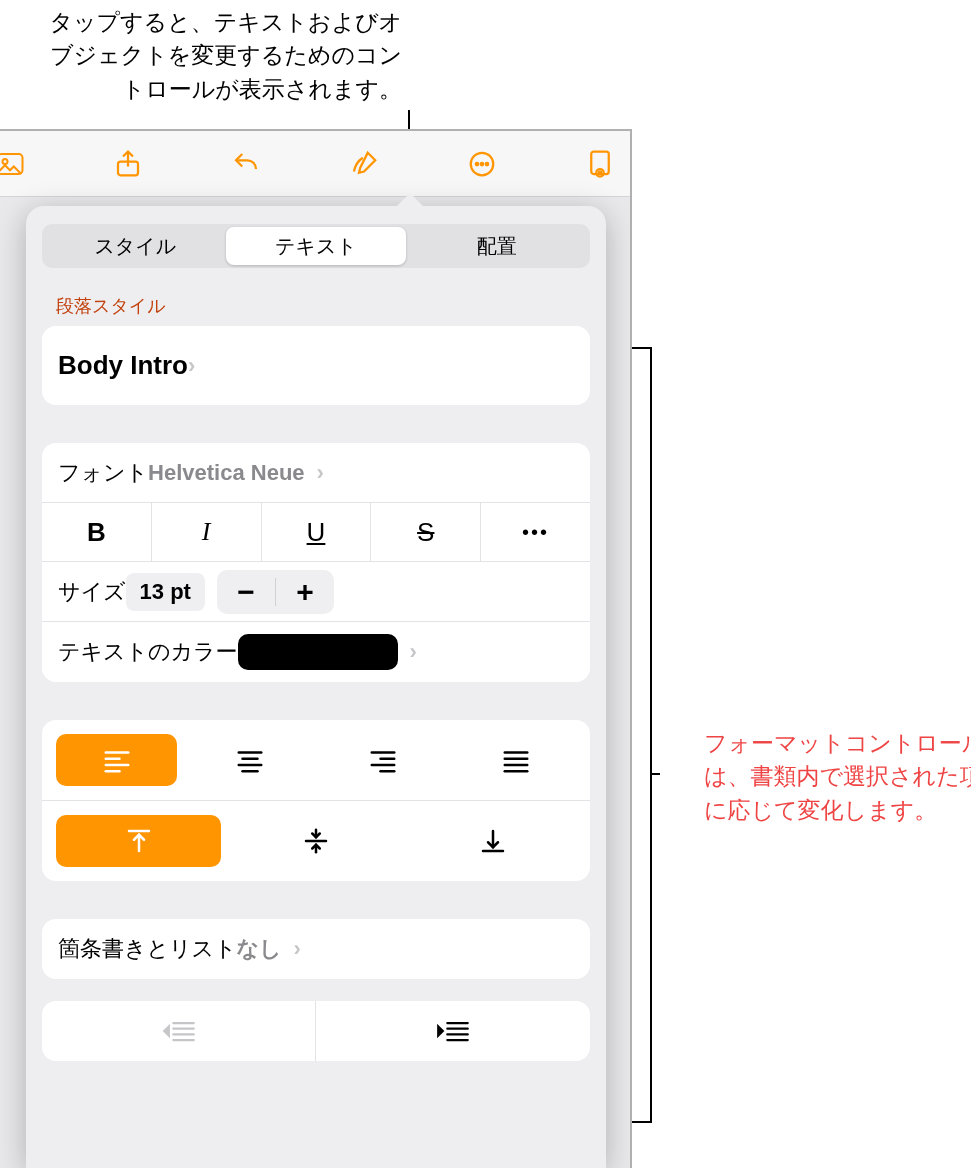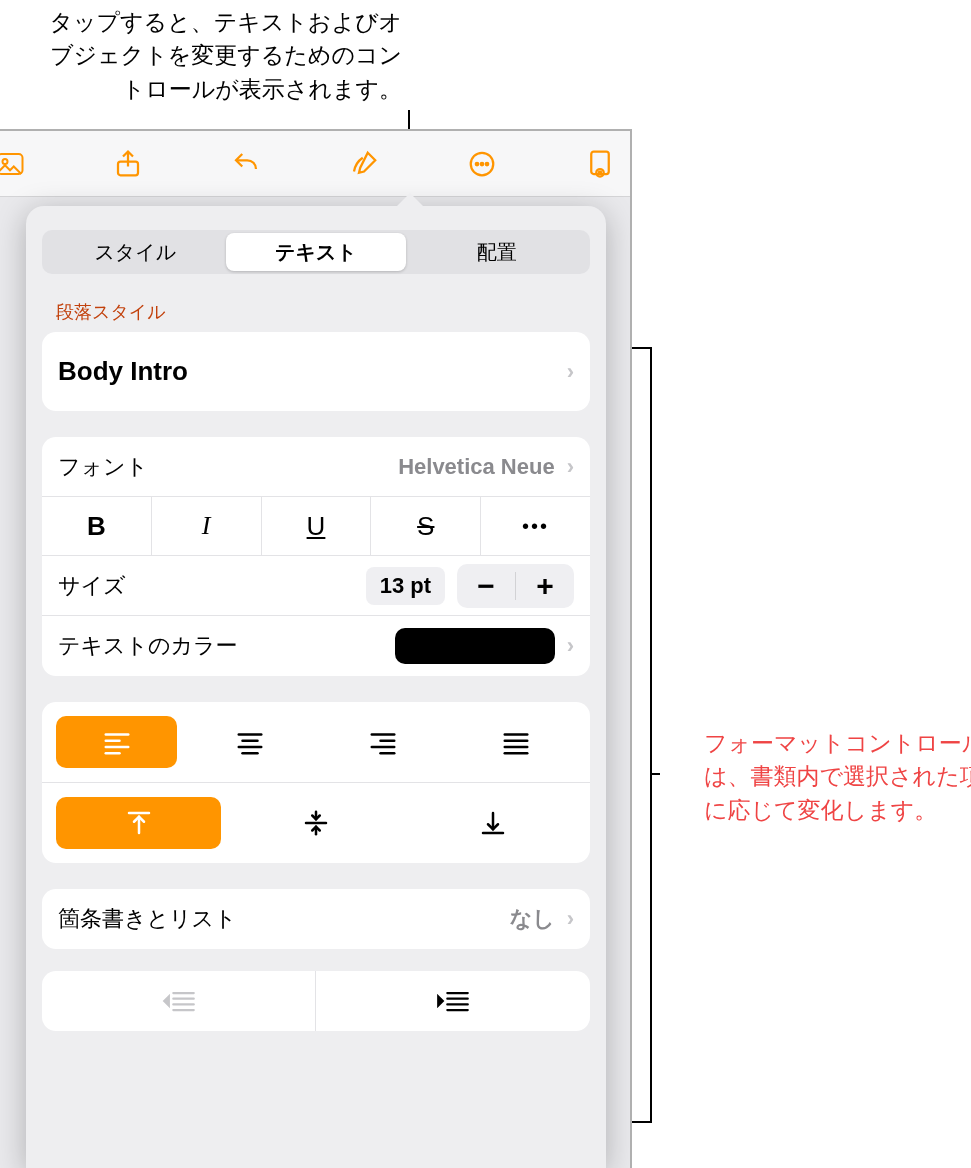--- a/index.html
+++ b/index.html
@@ -98,21 +98,21 @@
   }
   .popover {
     position: absolute;
     top: 75px;
     left: 26px;
     width: 580px;
     bottom: 0;
     background: #eeeef0;
     border-radius: 18px 18px 0 0;
     box-shadow: 0 6px 30px rgba(0,0,0,0.25);
-    padding: 24px 16px 0;
+    padding: 18px 16px 0;
     overflow: hidden;
   }
   .seg {
     display: flex;
     background: #e1e1e4;
     border-radius: 10px;
     height: 44px;
     padding: 3px;
   }
   .seg-item {
@@ -120,37 +120,37 @@
     display: flex;
     align-items: center;
     justify-content: center;
     font-size: 20px;
     color: #000;
     border-radius: 8px;
   }
   .seg-item.active {
     background: #fff;
     box-shadow: 0 1px 3px rgba(0,0,0,0.2);
-    font-weight: 700;
+    font-weight: 400;
   }
   .section-label {
     font-size: 18px;
     color: #c2410c;
     margin: 26px 0 8px 14px;
   }
   .card {
     background: #fff;
     border-radius: 14px;
     overflow: hidden;
   }
-  .card + .card { margin-top: 26px; }
+  .card + .card { margin-top: 38px; }
   .row {
     display: flex;
     align-items: center;
-    justify-content: space-between;
+    justify-content: flex-start;
     padding: 0 16px;
     min-height: 60px;
     border-bottom: 1px solid #e3e3e6;
   }
   .row:last-child { border-bottom: none; }
   .row-label { font-size: 22px; color: #000; }
   .row-value { font-size: 22px; color: #8a8a8e; }
   .row-right { display: flex; align-items: center; gap: 12px; font-weight: bold; }
   .chevron { color: #c6c6c9; font-size: 22px; }
   .para-style { font-size: 26px; font-weight: 700; padding: 24px 16px; }

